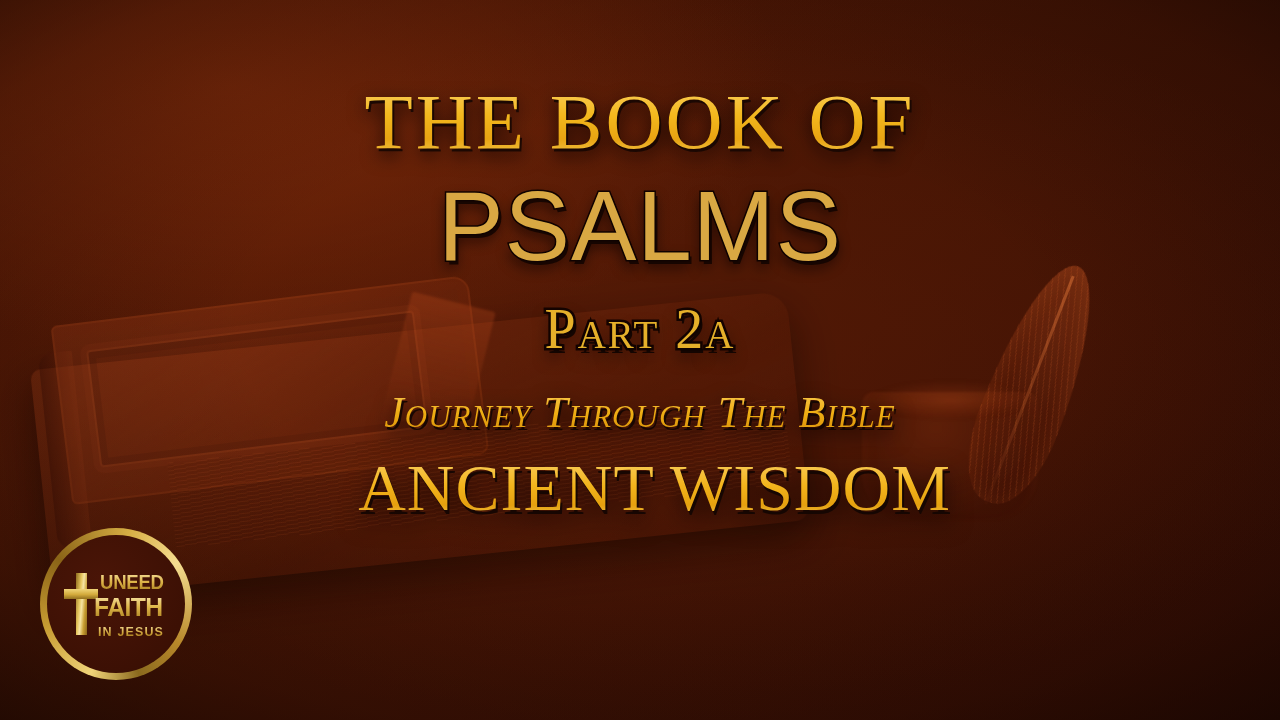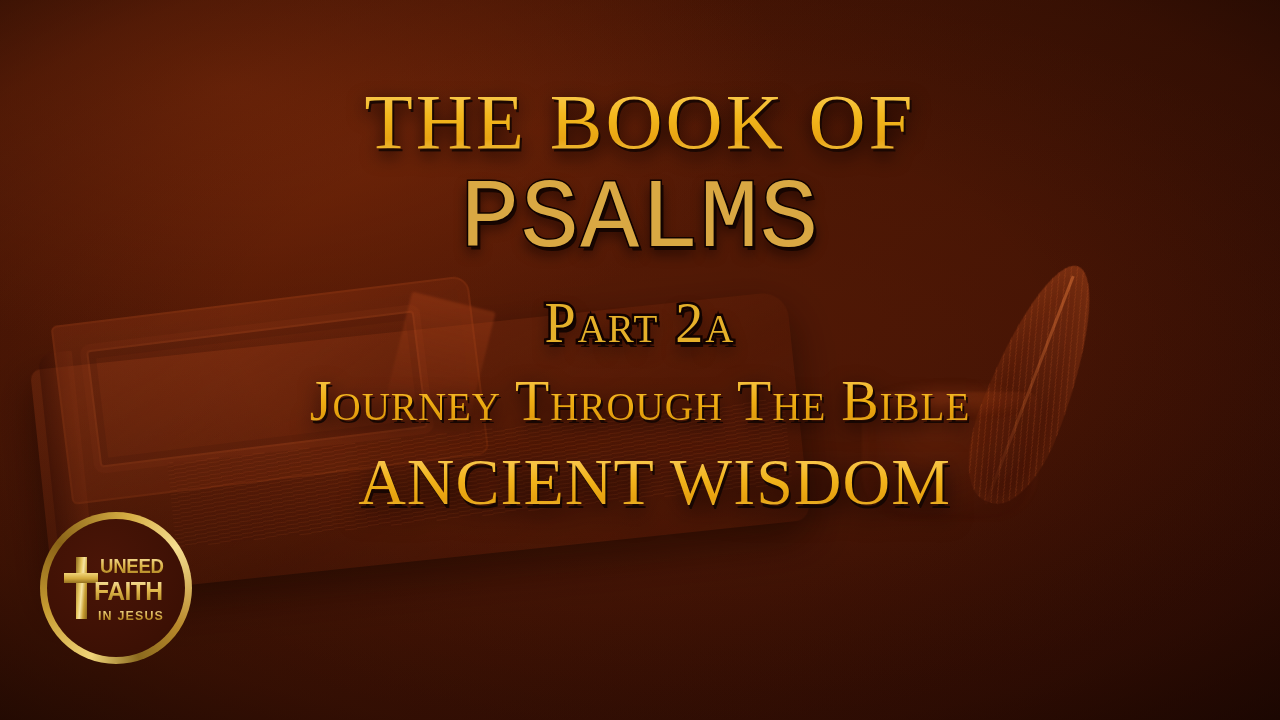--- a/index.html
+++ b/index.html
@@ -158,24 +158,24 @@
     font-family:"Liberation Serif", serif;
     background:linear-gradient(180deg,#fbd063 0%,#f3b81d 42%,#e8a412 72%,#f6cb52 100%);
     -webkit-background-clip:text; background-clip:text;
     -webkit-text-fill-color:transparent; color:transparent;
     filter:drop-shadow(2px 3px 0 rgba(24,6,2,0.92))
            drop-shadow(0 5px 9px rgba(10,2,1,0.75));
   }
 
   
   #line-psalms {
-    margin-top:10px;
+    margin-top:16px;
     font-size:98px;
     letter-spacing:1px;
-    font-family:Liberation Mono, monospace;
+    font-family:Liberation Sans, sans-serif;
     color:#d9a843;
     -webkit-text-stroke:3px #120301;
     paint-order:stroke fill;
     text-shadow:3px 4px 0 rgba(16,4,1,0.85), 0 7px 13px rgba(8,2,0,0.7);
   }
 
   
   #line-part {
     margin-top:26px;
     font-size:56px;
@@ -183,50 +183,51 @@
     letter-spacing:2px;
     font-family:"Liberation Serif", serif;
     color:#e5b02a;
     -webkit-text-stroke:5px #150401;
     paint-order:stroke fill;
     text-shadow:3px 5px 0 rgba(14,3,1,0.9), 0 9px 16px rgba(8,2,0,0.72);
   }
 
   
   #line-journey {
-    margin-top:22px;
-    font-size:56px;
+    margin-top:34px;
+    font-size:44px;
     font-variant:small-caps;
     letter-spacing:1px;
     font-family:"Liberation Serif", serif;
     background:linear-gradient(180deg,#f8c84e 0%,#efae13 50%,#e29c0c 78%,#f5c84f 100%);
     -webkit-background-clip:text; background-clip:text;
     -webkit-text-fill-color:transparent; color:transparent;
     filter:drop-shadow(2px 3px 0 rgba(20,5,2,0.92))
            drop-shadow(0 6px 10px rgba(8,2,0,0.72));
+    font-style:italic;
   }
 
   
   #line-wisdom, #line-today {
     font-size:66px;
     letter-spacing:1px;
     font-family:"Liberation Serif", serif;
     background:linear-gradient(180deg,#fad166 0%,#f2b41c 46%,#e5a00e 76%,#f8cf5a 100%);
     -webkit-background-clip:text; background-clip:text;
     -webkit-text-fill-color:transparent; color:transparent;
     filter:drop-shadow(2px 4px 0 rgba(20,5,2,0.92))
            drop-shadow(0 7px 12px rgba(8,2,0,0.72));
   }
   #line-wisdom { margin-top:20px;margin-left:29px; }
   #line-today  { margin-top:14px; }
 
   
   #logo-badge {
     position:absolute;
-    left:40px; top:512px;
+    left:40px; top:528px;
     width:152px; height:152px;
   }
   #logo-ring {
     position:absolute; inset:0;
     border-radius:50%;
     background:conic-gradient(from 200deg,
       #f0d479 0deg, #c79c32 52deg, #8a6317 108deg,
       #d6ae44 170deg, #f5dd90 216deg, #b8882a 282deg,
       #8b6a1e 322deg, #f0d479 360deg);
     padding:7px;

